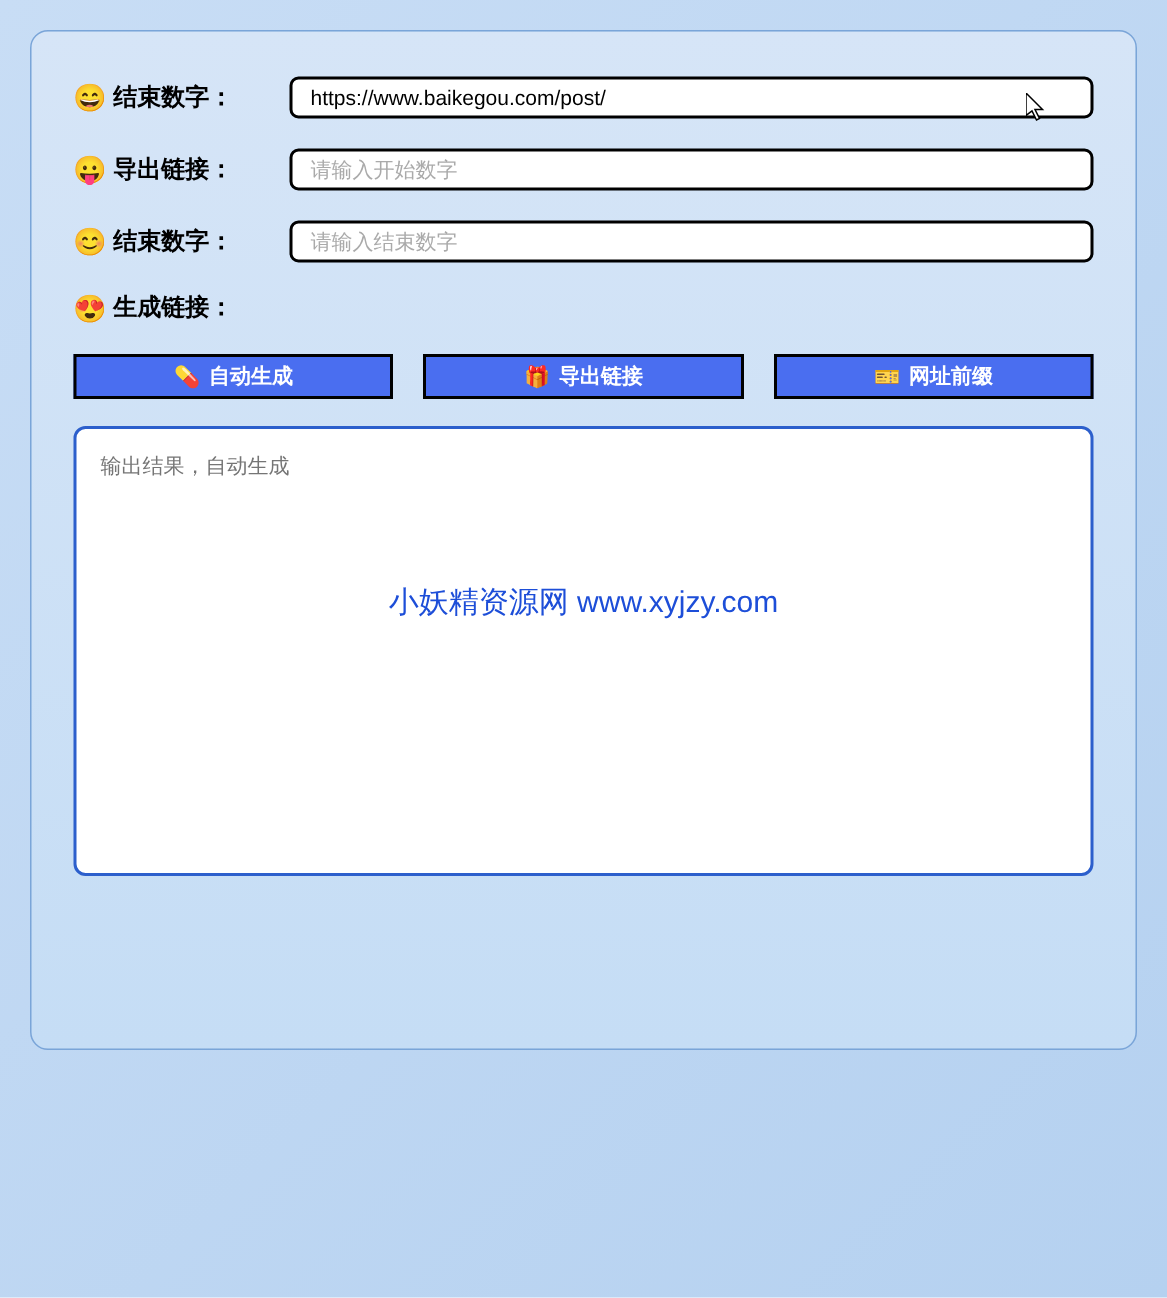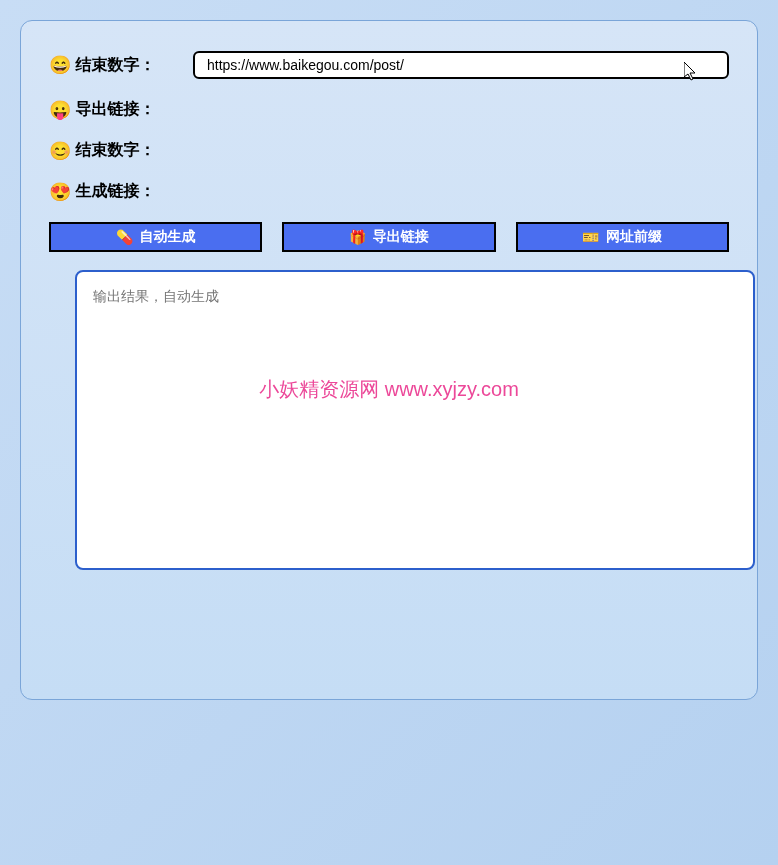--- a/index.html
+++ b/index.html
@@ -84,28 +84,27 @@
   height: 300px;
   border: 2px solid #2c5fcc;
   border-radius: 8px;
   background: #fff;
   padding: 16px;
   font-size: 14px;
   color: #888;
   resize: none;
   font-family: Liberation Serif, serif;
   position: relative;
-  margin-left: 26px;
 }
 .watermark {
   position: absolute;
-  top: 376px;
+  top: 388px;
   left: 50%;
   transform: translateX(-50%);
-  color: #ec4899;
+  color: #1d4ed8;
   font-size: 20px;
   pointer-events: none;
   white-space: nowrap;
 }
 .cursor {
   position: absolute;
   top: 62px;
   left: 684px;
   pointer-events: none;
 }
@@ -121,27 +120,29 @@
       <span class="field-label">结束数字：</span>
     </div>
     <input type="text" class="text-input" value="https://www.baikegou.com/post/" style="">
   </div>
 
   <div class="form-row">
     <div class="label-group">
       <span class="emoji-icon">😛</span>
       <span class="field-label">导出链接：</span>
     </div>
+    <input type="text" class="text-input" placeholder="请输入开始数字" style="">
   </div>
 
   <div class="form-row">
     <div class="label-group">
       <span class="emoji-icon">😊</span>
       <span class="field-label">结束数字：</span>
     </div>
+    <input type="text" class="text-input" placeholder="请输入结束数字" style="">
   </div>
 
   <div class="form-row">
     <div class="label-group">
       <span class="emoji-icon">😍</span>
       <span class="field-label">生成链接：</span>
     </div>
   </div>
 
   <div class="button-row">

